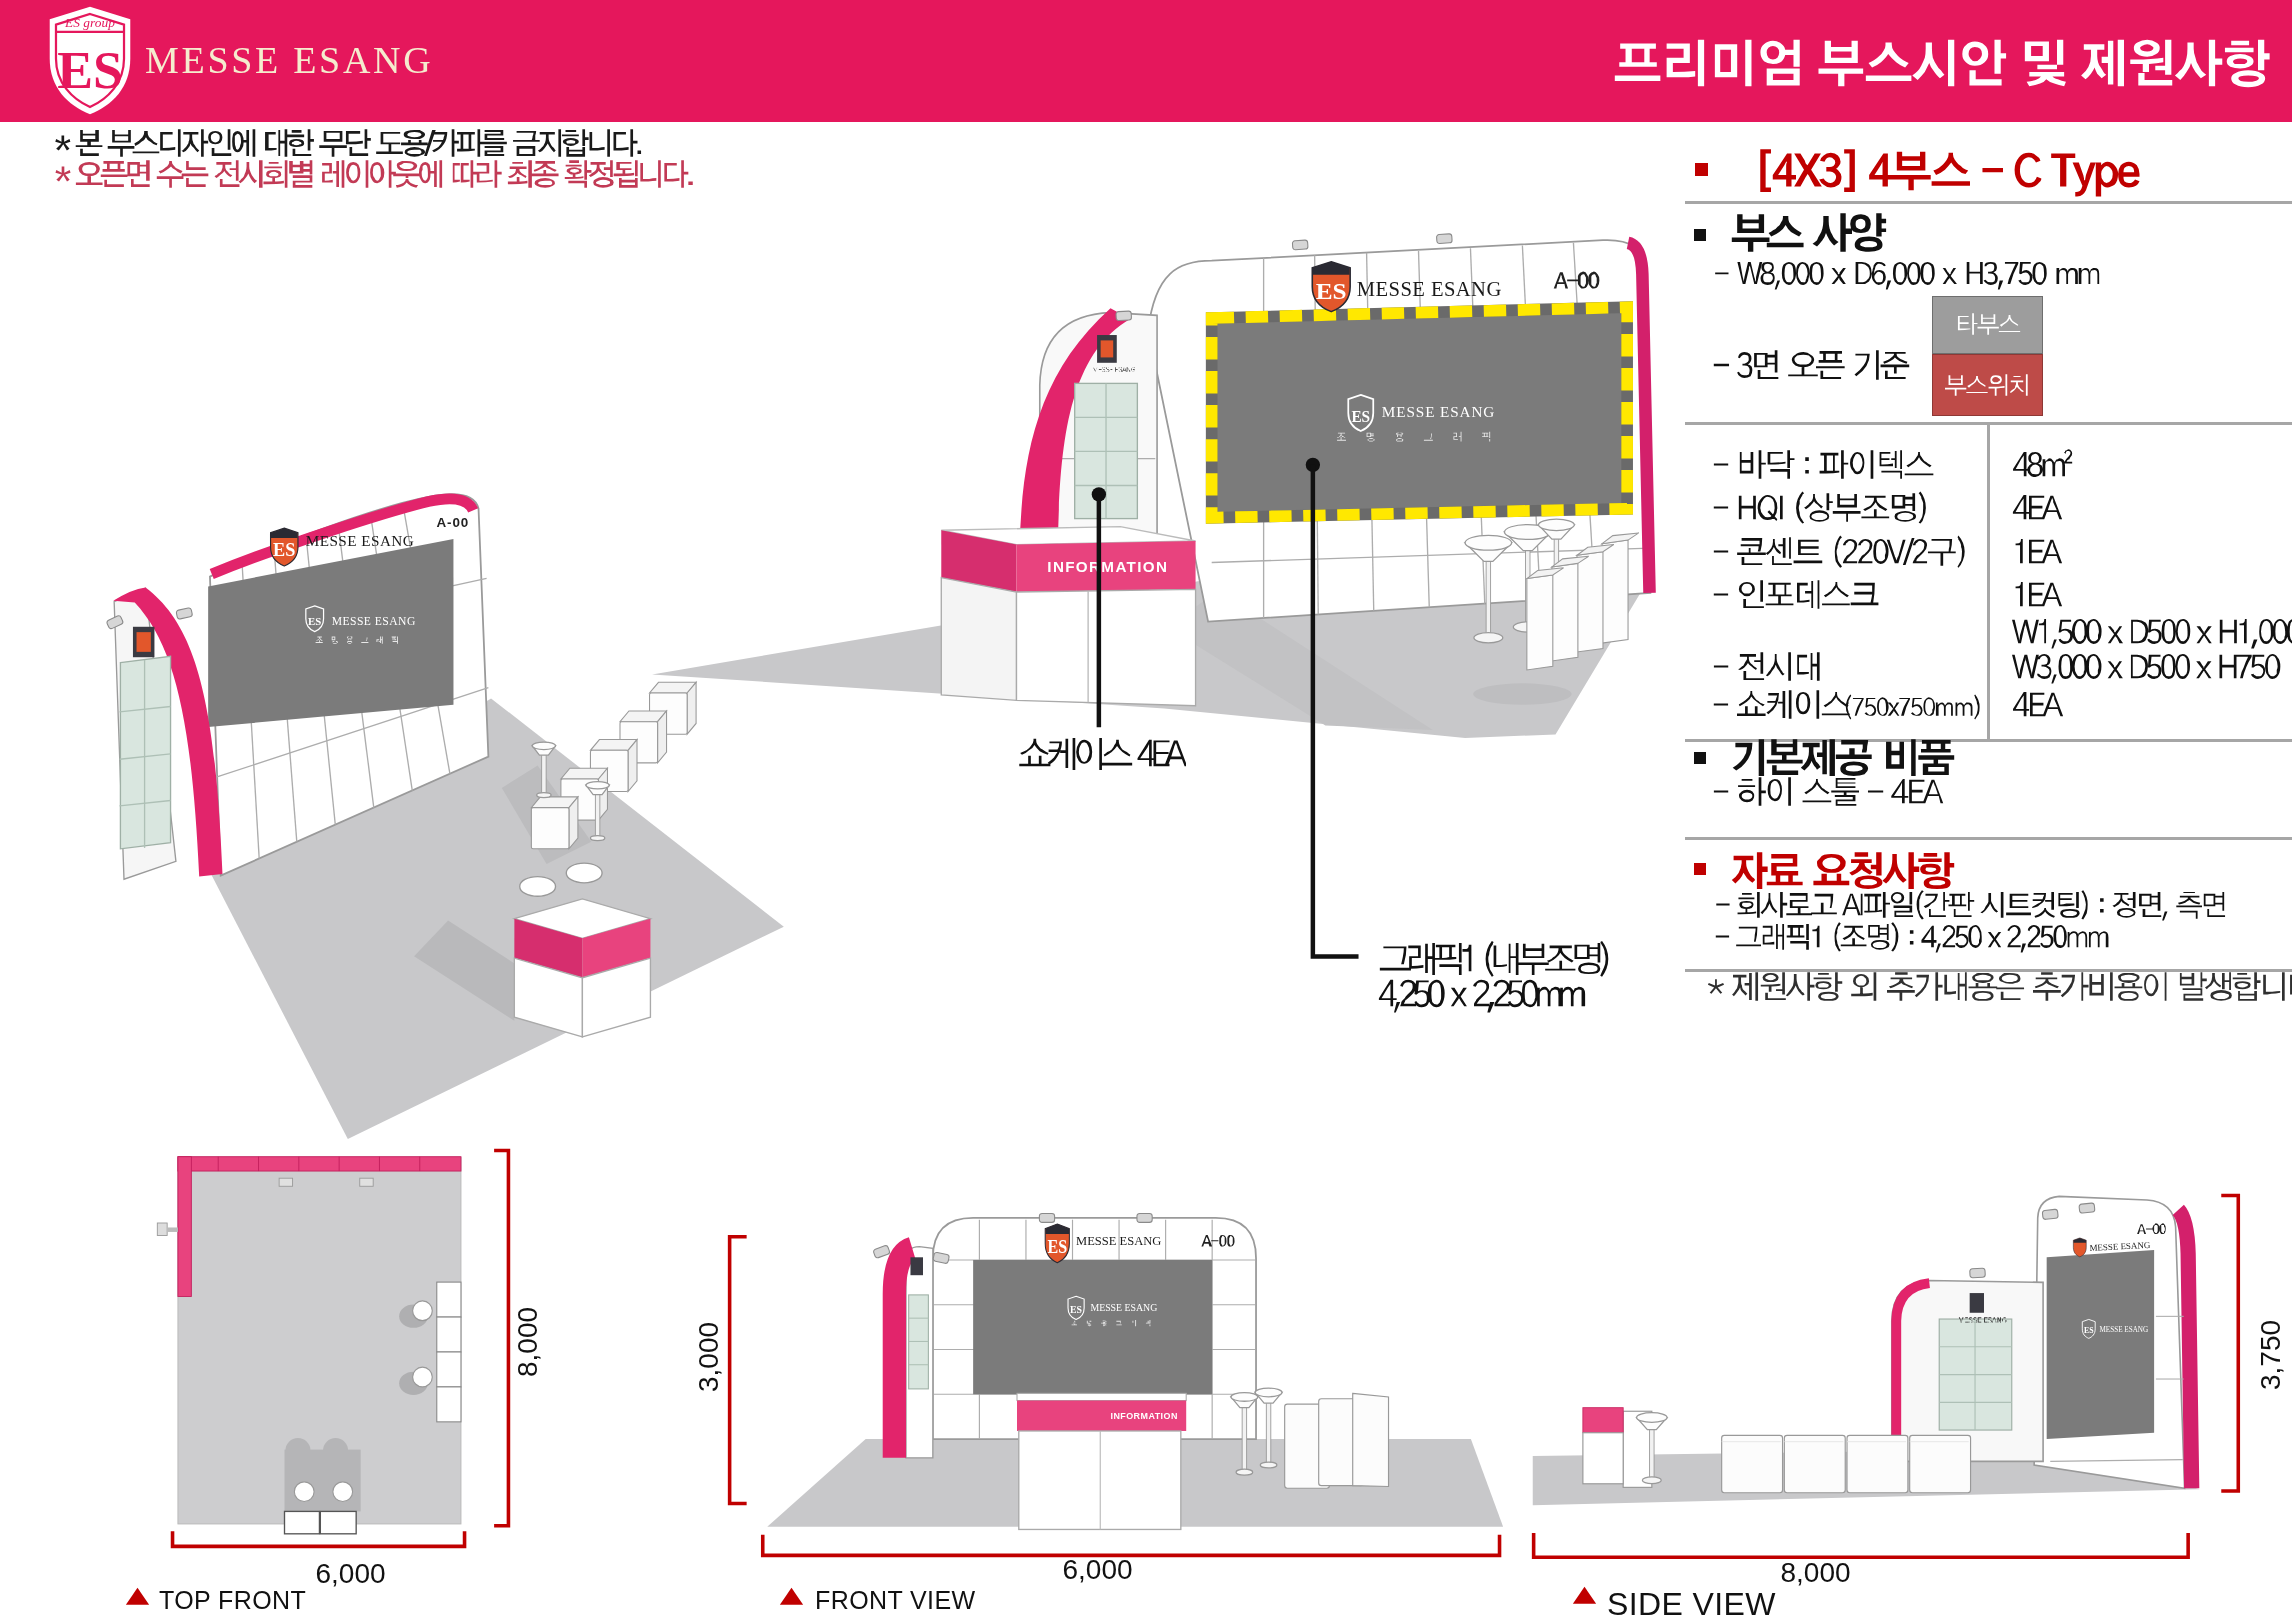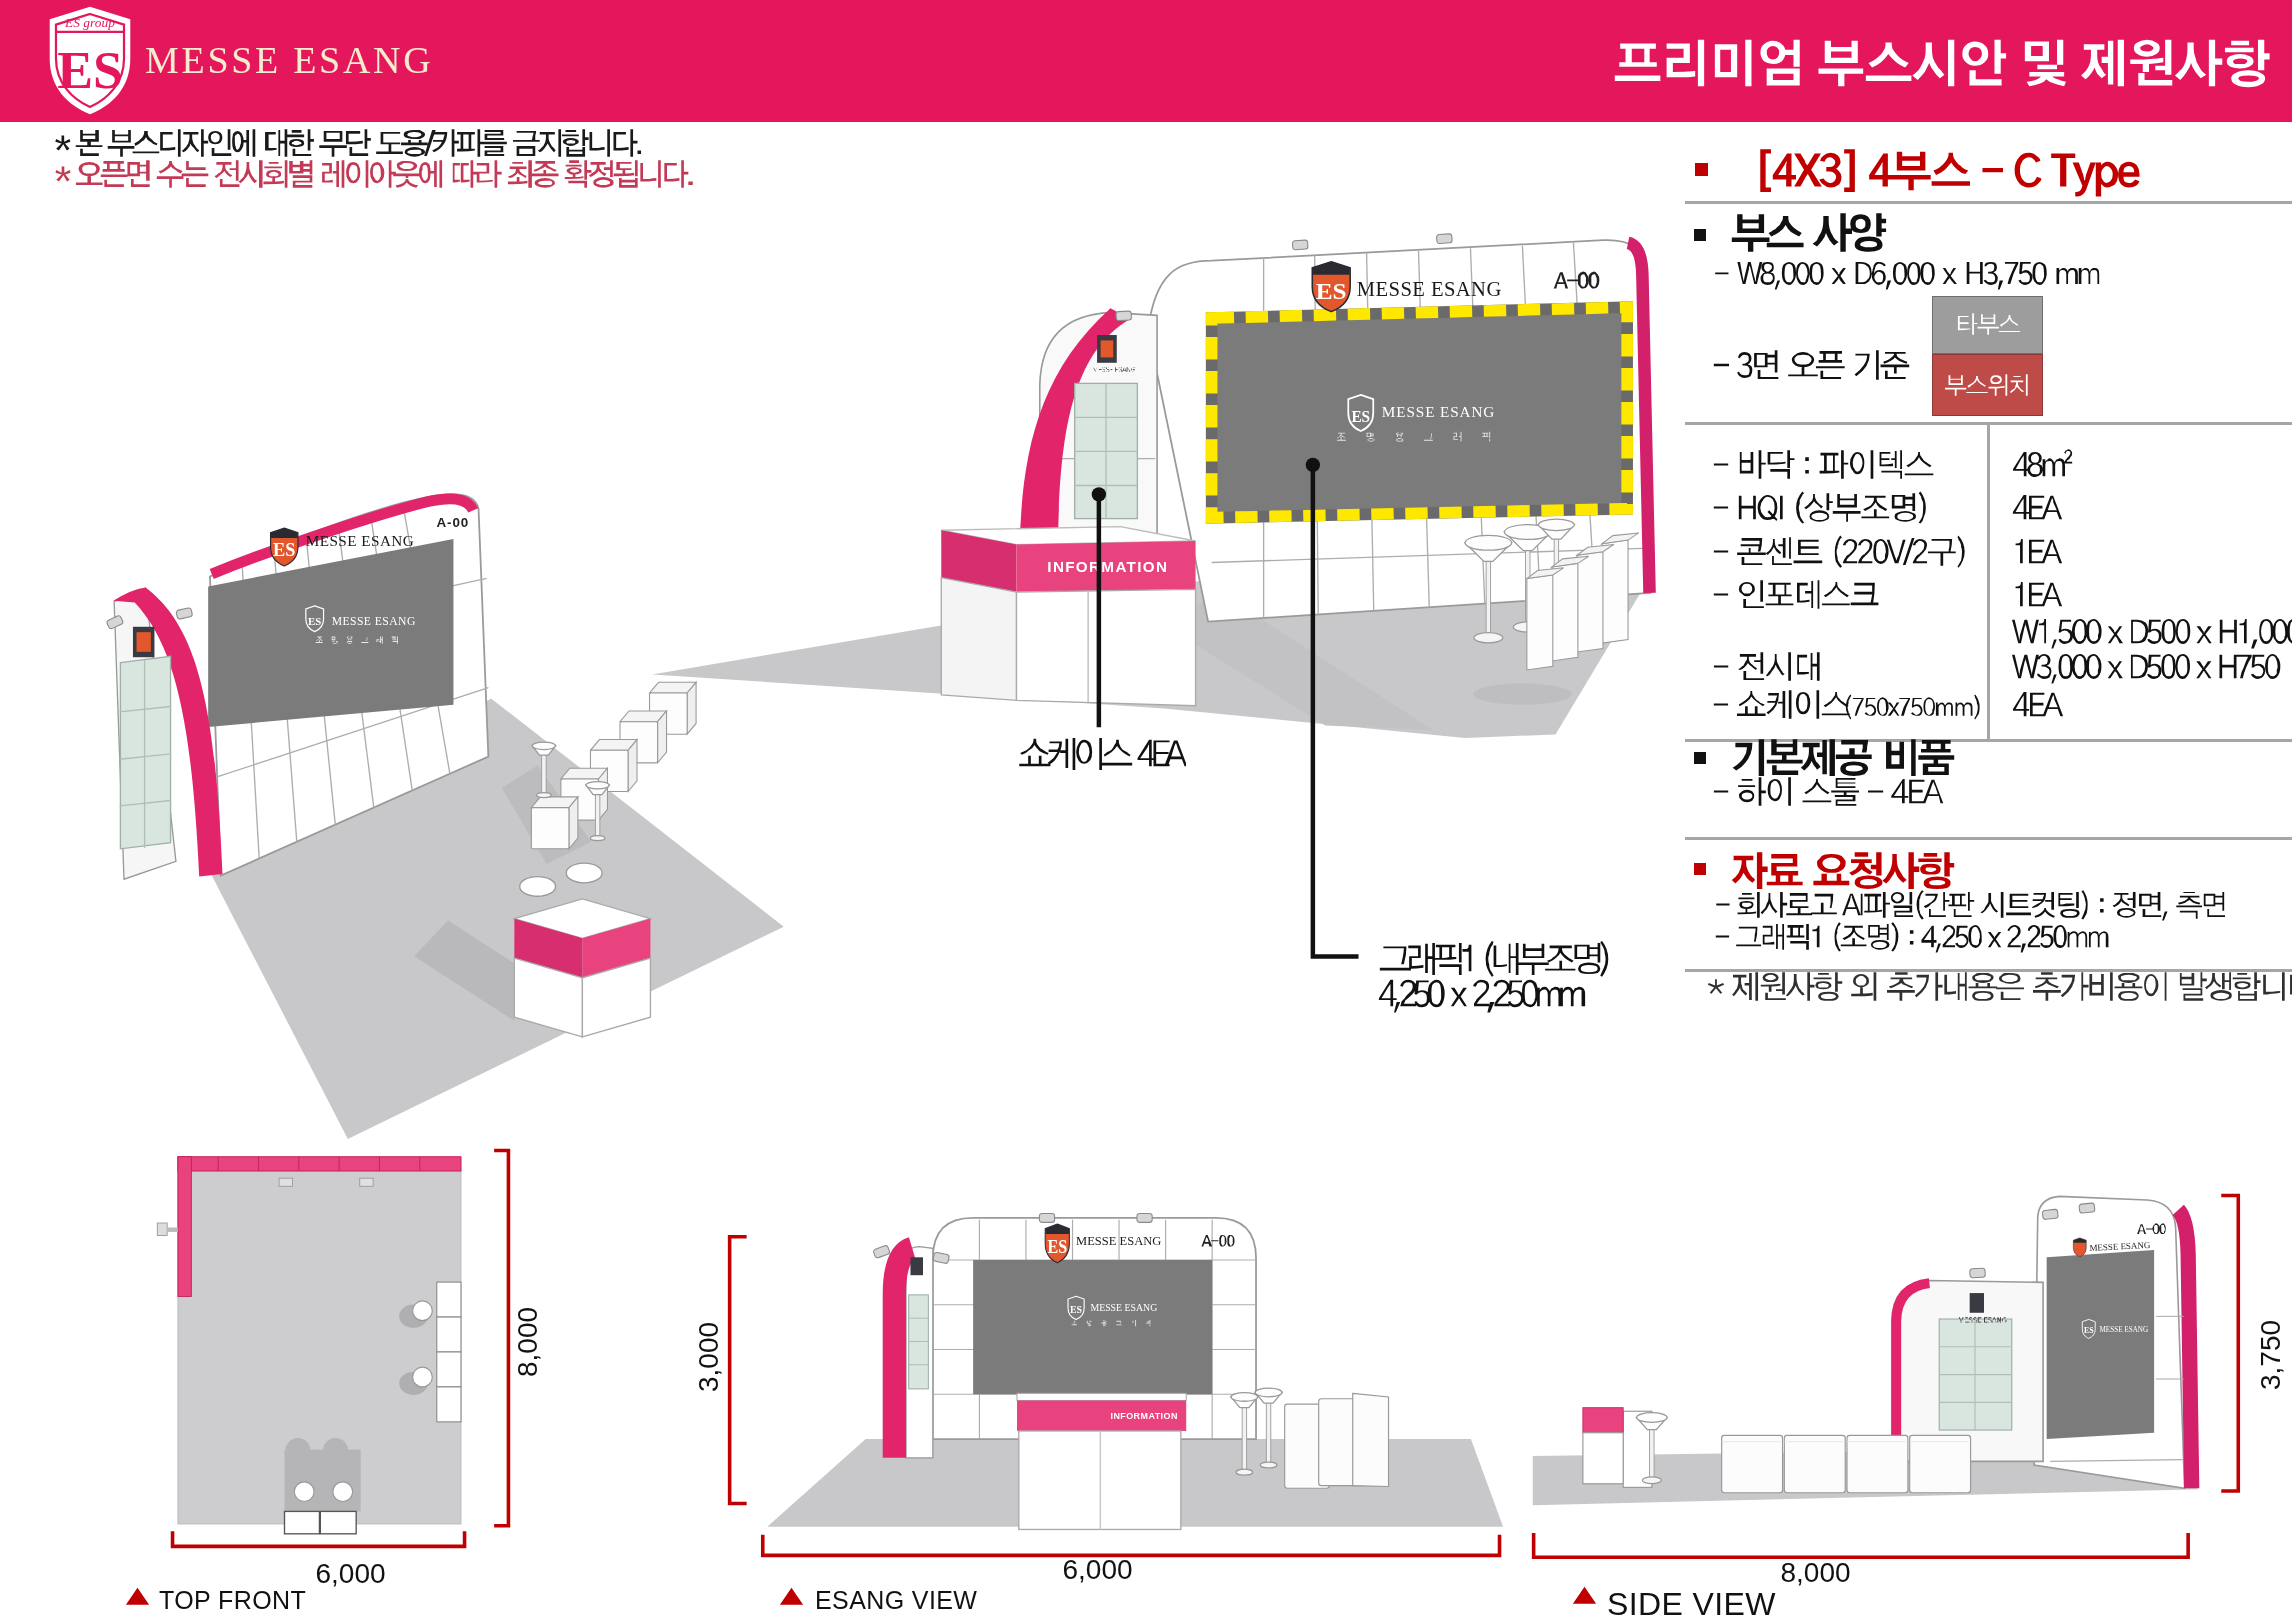--- a/index.html
+++ b/index.html
@@ -116,21 +116,21 @@
 <svg class="t" style="left:1017px;top:729px" width="169" height="48" viewBox="0 -42 189 54">
     <path d="M3 -15Q6 -16 10 -18Q13 -20 15 -23Q18 -26 18 -29V-31H21V-29Q21 -27 22 -25Q24 -22 26 -20Q28 -19 31 -17Q33 -16 35 -15L34 -13Q30 -14 25 -17Q21 -21 19 -24Q18 -21 13 -18Q9 -14 5 -13ZM2 -0V-3H12V-12H15V-3H24V-12H27V-3H37V-0ZM34 -4Q38 -7 41 -10Q43 -13 45 -16H35V-19H45Q47 -22 47 -26H36V-28H50Q50 -20 46 -13Q43 -6 36 -2ZM62 4V-32H65V4ZM48 -15V-18H54V-31H57V2H54V-15ZM66 -16Q66 -22 69 -26Q71 -30 75 -30Q79 -30 82 -26Q84 -22 84 -16Q84 -10 82 -7Q79 -3 75 -3Q71 -3 69 -6Q66 -10 66 -16ZM69 -16Q69 -12 71 -9Q72 -5 75 -5Q78 -5 79 -9Q81 -12 81 -16Q81 -21 79 -24Q78 -27 75 -27Q72 -27 71 -24Q69 -21 69 -16ZM92 4V-32H95V4ZM97 -13Q99 -14 101 -16Q104 -17 106 -19Q108 -21 109 -24Q111 -26 111 -28V-30H114V-28Q114 -26 115 -24Q116 -21 118 -19Q121 -17 123 -16Q125 -14 127 -13L126 -11Q122 -13 118 -16Q114 -20 112 -23Q110 -20 106 -16Q102 -13 98 -11ZM94 -1V-4H129V-1ZM135 -9 148 -30H151V-9H155V-7H151V0H148V-7H135ZM138 -9H148V-20Q148 -23 148 -25H148L146 -21ZM153 0V-29H171V-27H156V-16H170V-14H156V-3H171V0ZM173 -11H184L180 -21Q180 -22 179 -24Q179 -26 178 -26H178Q176 -22 176 -21ZM165 0 176 -29H180L191 0H188L185 -8H172L169 0Z" fill="#111111"></path>
   </svg>
 <svg class="t" style="left:1377px;top:934px" width="235" height="48" viewBox="0 -42 262 54">
     <path d="M6 -26V-28H32Q32 -18 29 -8H26Q27 -12 28 -17Q29 -22 29 -26ZM2 -1V-4H37V-1ZM35 -3V-17H45V-26H34V-29H48V-15H38V-6H39Q44 -6 51 -7V-4Q43 -3 36 -3ZM53 2V-31H56V-17H61V-32H64V4H61V-14H56V2ZM64 -13V-15H69V-27H65V-30H87V-27H83V-16Q85 -16 88 -16V-14Q81 -13 72 -13ZM72 -15H73Q77 -15 80 -16V-27H72ZM91 -10V-32H94V-10ZM69 -5V-8H94V4H91V-5ZM95 -22V-25H97Q100 -25 101 -26Q102 -27 102 -29V-30H105V0H102V-22ZM121 -14Q121 -25 128 -34L130 -33Q129 -31 129 -30Q128 -29 127 -27Q126 -25 126 -24Q125 -22 125 -19Q124 -17 124 -14Q124 -11 125 -8Q125 -5 126 -2Q127 -0 128 1Q129 3 130 5L128 6Q125 2 123 -3Q121 -7 121 -14ZM130 -5V-29H133V-7H134Q138 -7 145 -8V-6Q141 -5 137 -5Q133 -5 131 -5ZM147 2V-31H149V-17H155V-32H158V4H155V-15H149V2ZM163 -15V-31H166V-26H184V-31H187V-15ZM166 -17H184V-23H166ZM157 -7V-10H192V-7H176V4H173V-7ZM190 -12Q193 -13 195 -14Q197 -16 199 -17Q201 -19 202 -21Q203 -23 203 -25L203 -26H193V-29H218V-26H207V-25Q207 -21 211 -18Q215 -14 220 -12L218 -10Q214 -12 210 -15Q207 -18 205 -21Q204 -18 200 -15Q197 -12 192 -10ZM188 -1V-3H204V-12H207V-3H222V-1ZM221 -14V-30H238V-14ZM224 -16H235V-28H224ZM237 -17V-19H247V-25H237V-27H247V-32H250V-10H247V-17ZM225 -3Q225 -6 228 -8Q232 -10 237 -10Q243 -10 247 -8Q250 -6 250 -3Q250 -0 247 2Q243 3 237 3Q232 3 228 2Q225 -0 225 -3ZM228 -3Q228 -1 230 -0Q233 1 237 1Q242 1 245 -0Q247 -1 247 -3Q247 -5 245 -6Q242 -7 237 -7Q233 -7 230 -6Q228 -5 228 -3ZM250 5Q252 0 254 -4Q256 -8 256 -14Q256 -17 255 -20Q255 -23 254 -25Q253 -28 252 -29Q251 -31 250 -33L252 -34Q259 -25 259 -14Q259 -8 257 -3Q255 2 252 6Z" fill="#111111"></path>
   </svg>
 <svg class="t" style="left:1377px;top:969px" width="210" height="48" viewBox="0 -42 234 54">
     <path d="M1 -9 14 -30H17V-9H21V-7H17V0H14V-7H1ZM4 -9H14V-20Q14 -23 14 -25H14L11 -21ZM18 7 21 -5H25L20 7ZM25 -23Q26 -26 28 -28Q30 -30 34 -30Q38 -30 40 -28Q43 -26 43 -22Q43 -18 38 -13Q33 -8 31 -7Q30 -4 29 -3H43V0H25Q25 -1 26 -3Q26 -5 27 -6Q28 -7 30 -9Q31 -11 32 -12Q33 -13 35 -15Q39 -18 39 -22Q39 -25 38 -26Q36 -27 34 -27Q31 -27 30 -26Q28 -24 28 -22ZM41 -5 43 -6Q44 -4 46 -3Q47 -2 49 -2Q52 -2 54 -4Q55 -6 55 -9Q55 -12 54 -14Q52 -16 49 -16Q46 -16 43 -13L41 -14L43 -29H57V-27H46L45 -17Q47 -18 50 -18Q54 -18 56 -16Q58 -13 58 -9Q58 -5 56 -2Q54 1 49 1Q43 1 41 -5ZM60 -15Q60 -9 61 -5Q63 -2 66 -2Q67 -2 68 -3Q70 -4 70 -6Q71 -8 71 -10Q71 -12 71 -15Q71 -20 70 -24Q69 -27 66 -27Q63 -27 61 -24Q60 -21 60 -15ZM56 -15Q56 -23 59 -26Q62 -30 66 -30Q70 -30 72 -26Q75 -22 75 -15Q75 -10 74 -7Q73 -3 71 -1Q69 1 66 1Q62 1 59 -3Q56 -7 56 -15ZM82 0 89 -11 82 -21H86L89 -16Q90 -15 90 -14Q91 -13 91 -13H91Q91 -14 92 -14Q92 -15 93 -16L96 -21H100L93 -11L100 0H97L93 -6Q92 -8 91 -9H91Q91 -8 89 -6L85 0ZM107 -23Q108 -26 111 -28Q113 -30 116 -30Q120 -30 123 -28Q125 -26 125 -22Q125 -18 120 -13Q115 -8 114 -7Q112 -4 111 -3H125V0H108Q108 -1 108 -3Q109 -5 110 -6Q110 -7 112 -9Q114 -11 115 -12Q116 -13 118 -15Q122 -18 122 -22Q122 -25 120 -26Q119 -27 116 -27Q114 -27 112 -26Q111 -24 110 -22ZM123 7 126 -5H131L126 7ZM130 -23Q131 -26 133 -28Q136 -30 139 -30Q143 -30 145 -28Q148 -26 148 -22Q148 -18 143 -13Q138 -8 137 -7Q135 -4 134 -3H148V0H131Q131 -1 131 -3Q132 -5 133 -6Q133 -7 135 -9Q137 -11 138 -12Q139 -13 141 -15Q145 -18 145 -22Q145 -25 143 -26Q142 -27 139 -27Q137 -27 135 -26Q134 -24 133 -22ZM146 -5 149 -6Q149 -4 151 -3Q153 -2 154 -2Q157 -2 159 -4Q161 -6 161 -9Q161 -12 159 -14Q157 -16 154 -16Q151 -16 149 -13L147 -14L148 -29H162V-27H151L150 -17Q152 -18 155 -18Q159 -18 161 -16Q164 -13 164 -9Q164 -5 161 -2Q159 1 154 1Q149 1 146 -5ZM165 -15Q165 -9 166 -5Q168 -2 171 -2Q173 -2 174 -3Q175 -4 176 -6Q176 -8 177 -10Q177 -12 177 -15Q177 -20 175 -24Q174 -27 171 -27Q168 -27 166 -24Q165 -21 165 -15ZM162 -15Q162 -23 164 -26Q167 -30 171 -30Q175 -30 178 -26Q180 -22 180 -15Q180 -10 179 -7Q178 -3 176 -1Q174 1 171 1Q167 1 164 -3Q162 -7 162 -15ZM179 0V-21H182V-18Q182 -19 184 -21Q185 -22 188 -22Q190 -22 191 -20Q192 -19 193 -17Q193 -18 194 -18Q194 -19 195 -20Q196 -21 197 -21Q198 -22 200 -22Q206 -22 206 -14V0H203V-13Q203 -16 202 -18Q201 -19 199 -19Q197 -19 195 -17Q194 -15 194 -12V0H191V-13Q191 -19 187 -19Q185 -19 183 -17Q182 -16 182 -13V0ZM205 0V-21H208V-18Q209 -19 210 -21Q212 -22 214 -22Q217 -22 218 -20Q219 -19 220 -17Q220 -18 220 -18Q221 -19 221 -20Q222 -21 224 -21Q225 -22 226 -22Q233 -22 233 -14V0H229V-13Q229 -16 229 -18Q228 -19 226 -19Q223 -19 222 -17Q220 -15 220 -12V0H217V-13Q217 -19 214 -19Q211 -19 210 -17Q208 -16 208 -13V0Z" fill="#111111"></path>
   </svg>
 <div class="abs" style="left:159px;top:1586px;font-size:25px;color:#111;letter-spacing:0.4px">TOP FRONT</div>
-<div class="abs" style="left:815px;top:1586px;font-size:25px;color:#111;letter-spacing:0.4px">ESANG VIEW</div>
+<div class="abs" style="left:815px;top:1586px;font-size:25px;color:#111;letter-spacing:0.4px">FRONT VIEW</div>
 <div class="abs" style="left:1607px;top:1586px;font-size:32px;color:#111;letter-spacing:0.4px">SIDE VIEW</div>
 <svg class="abs" style="left:124px;top:1586px" width="27" height="20.6" viewBox="0 0 30 23">
     <path d="M15 2 L28 21 L2 21 Z" fill="#C00000"></path>
   </svg>
 <svg class="abs" style="left:778px;top:1586px" width="27" height="20.6" viewBox="0 0 30 23">
     <path d="M15 2 L28 21 L2 21 Z" fill="#C00000"></path>
   </svg>
 <svg class="abs" style="left:1571px;top:1585px" width="27" height="20.6" viewBox="0 0 30 23">
     <path d="M15 2 L28 21 L2 21 Z" fill="#C00000"></path>
   </svg>

